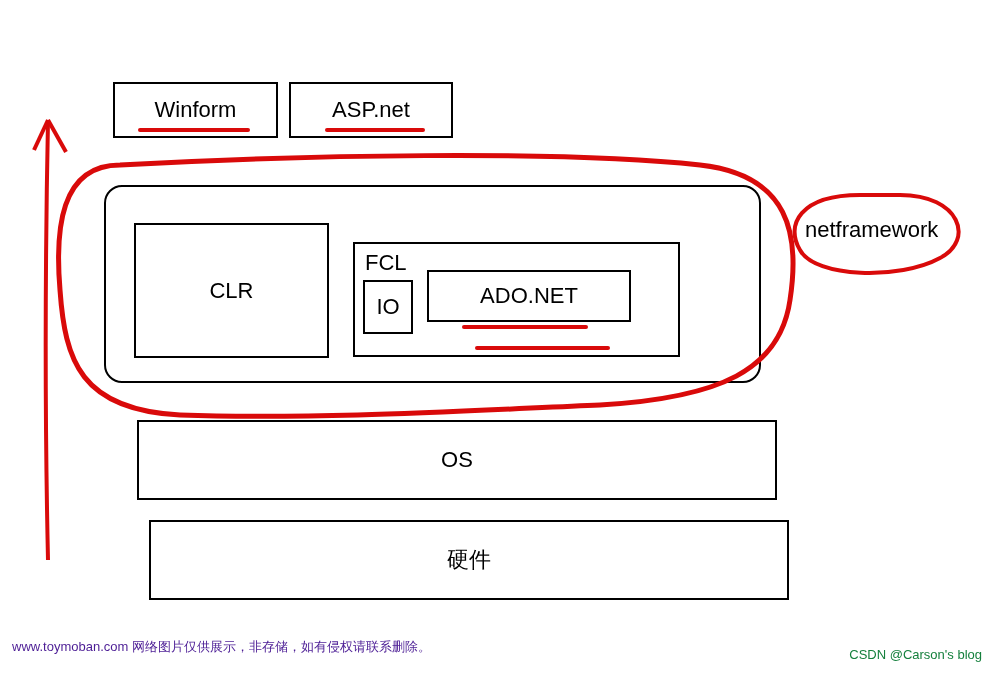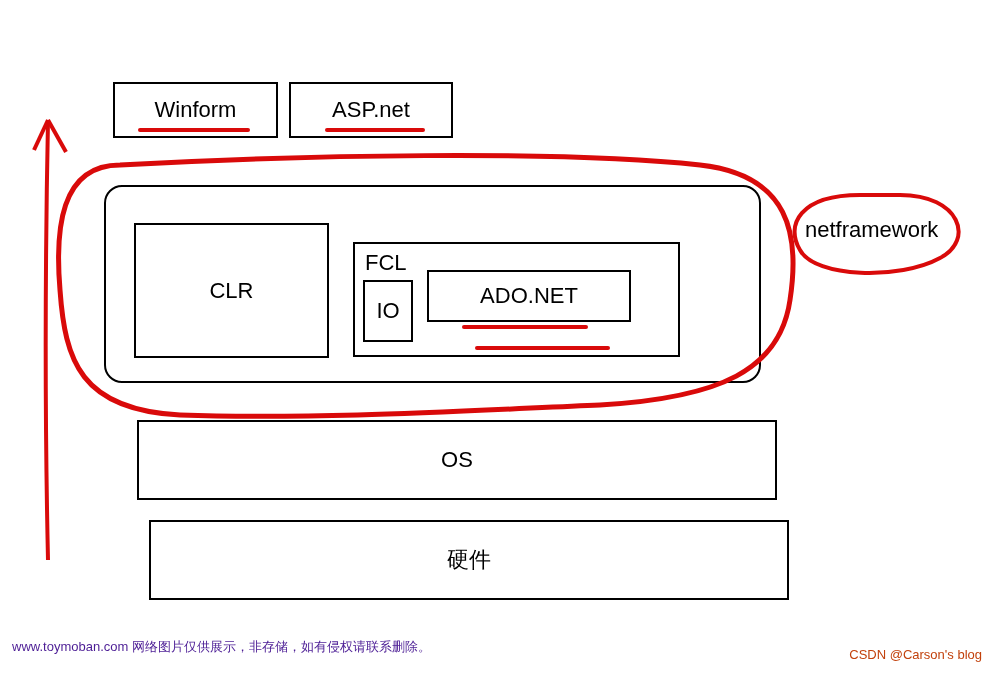--- a/index.html
+++ b/index.html
@@ -39,21 +39,21 @@
       position: absolute;
       left: 12px;
       bottom: 18px;
       color: #4c1d95;
       font-size: 13px;
     }
     .footer-right {
       position: absolute;
       right: 18px;
       bottom: 12px;
-      color: #c2410c;
+      color: #15803d;
       font-size: 13px;
     }
     .annotation-label {
       position: absolute;
       font-size: 22px;
       color: #000;
       text-align: center;
     }
     svg.overlay {
       position: absolute;
@@ -78,21 +78,21 @@
 <div class="box rounded" style="left:104px; top:185px; width:657px; height:198px; justify-content:flex-start;"></div>
 
 <div class="box" style="left:134px; top:223px; width:195px; height:135px;">
   <span>CLR</span>
 </div>
 
 <div class="box label-top-left" style="left:353px; top:242px; width:327px; height:115px;">
   <span>FCL</span>
 </div>
 
-<div class="box" style="left:363px; top:280px; width:50px; height:62px;">
+<div class="box" style="left:363px; top:280px; width:50px; height:54px;">
   <span>IO</span>
 </div>
 
 <div class="box" style="left:427px; top:270px; width:204px; height:52px;">
   <span>ADO.NET</span>
 </div>
 <div class="red-underline" style="left:462px; top:325px; width:126px;"></div>
 <div class="red-underline" style="left:475px; top:346px; width:135px;"></div>
 
 <div class="annotation-label" style="left:805px; top:217px;">netframework</div>

